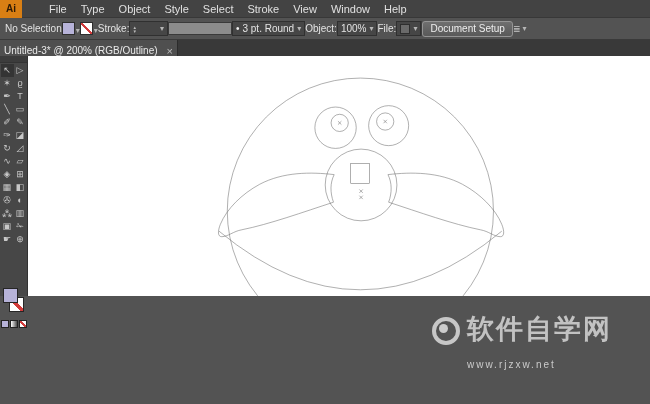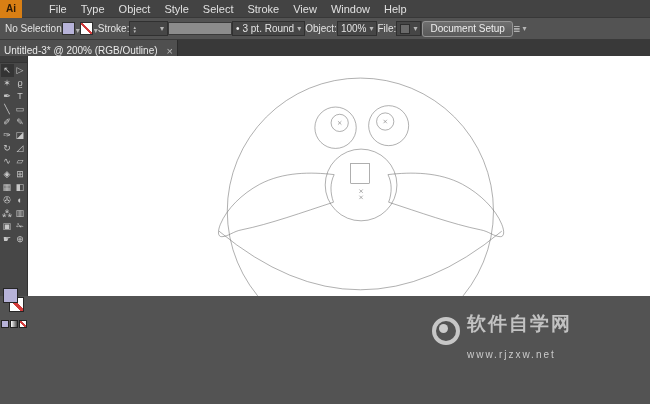--- a/index.html
+++ b/index.html
@@ -57,21 +57,21 @@
   .mini { width:8px; height:8px; border:1px solid #242424; }
   .mini-gradient { background:linear-gradient(90deg,#ffffff,#4d4d4d); }
   .mini-none { background:linear-gradient(45deg,#ffffff 38%,#d23b3b 38%,#d23b3b 62%,#ffffff 62%); }
 
   
   .canvas { position:absolute; left:28px; top:56px; right:0; bottom:0; background:#ffffff; }
   .canvas svg { position:absolute; left:0; top:0; width:100%; height:100%; }
   .watermark { position:absolute; left:404px; top:255px; display:flex; gap:7px; }
   .wm-logo { width:28px; height:28px; border:4px solid #c7c7c7; border-radius:50%; margin-top:6px; position:relative; }
   .wm-logo::after { content:""; position:absolute; left:3px; top:3px; width:9px; height:9px; border-radius:50%; background:#cccccc; }
-  .wm-title { font-size:19px; font-weight:bold; color:#c2c2c2; letter-spacing:2px; font-family:"DejaVu Sans",sans-serif; }
+  .wm-title { font-size:27px; font-weight:bold; color:#c2c2c2; letter-spacing:2px; font-family:"DejaVu Sans",sans-serif; }
   .wm-url { font-size:10px; color:#cbcbcb; letter-spacing:2px; margin-top:12px; }
 </style>
 </head>
 <body>
 
 <div class="app">
 
   <div class="menubar">
     <div class="ai-logo">Ai</div>
     <nav class="menus">

